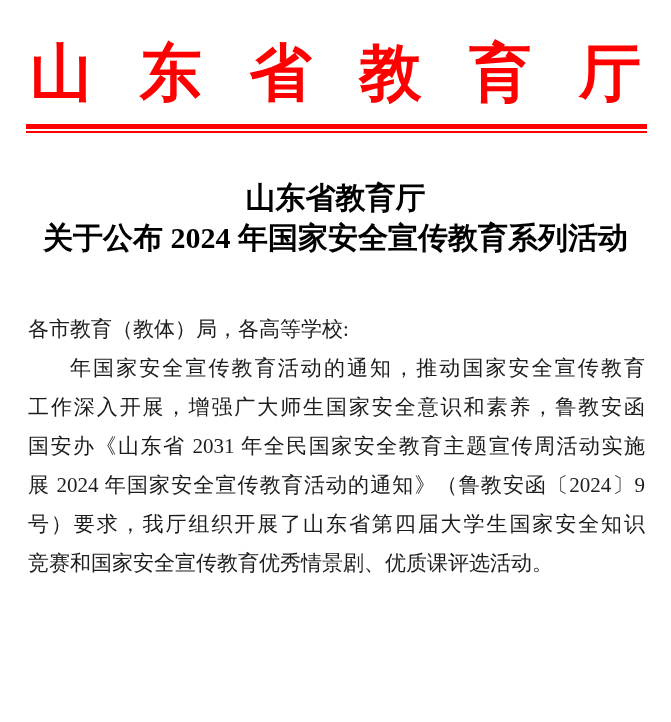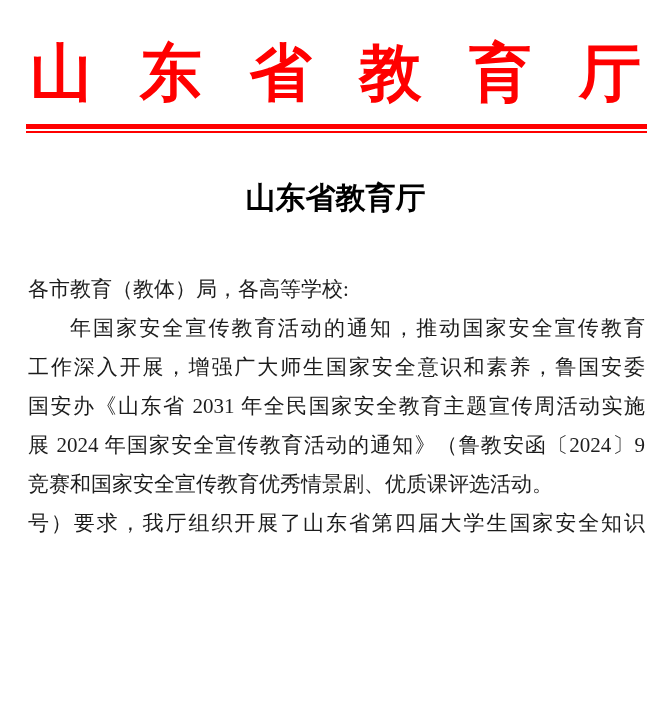--- a/index.html
+++ b/index.html
@@ -81,25 +81,26 @@
 
   <div class="letterhead-rule">
     <div class="rule-thick"></div>
     <div class="rule-gap"></div>
     <div class="rule-thin"></div>
   </div>
 
 
   <div class="doc-title">
     <div>山东省教育厅</div>
+    <div>关于公布 2024 年国家安全宣传教育系列活动</div>
   </div>
 
   <div class="doc-body">
     <div class="salutation">各市教育（教体）局，各高等学校:</div>
     <div class="jline indent">年国家安全宣传教育活动的通知，推动国家安全宣传教育</div>
-    <div class="jline">工作深入开展，增强广大师生国家安全意识和素养，鲁国安委</div>
+    <div class="jline">工作深入开展，增强广大师生国家安全意识和素养，鲁教安函</div>
     <div class="jline">国安办《山东省 2031 年全民国家安全教育主题宣传周活动实施</div>
     <div class="jline">展 2024 年国家安全宣传教育活动的通知》（鲁教安函〔2024〕9</div>
+    <div class="jline">号）要求，我厅组织开展了山东省第四届大学生国家安全知识</div>
     <div class="jline last">竞赛和国家安全宣传教育优秀情景剧、优质课评选活动。</div>
-    <div class="jline">号）要求，我厅组织开展了山东省第四届大学生国家安全知识</div>
   </div>
 
 </div>
 
 </body></html>

